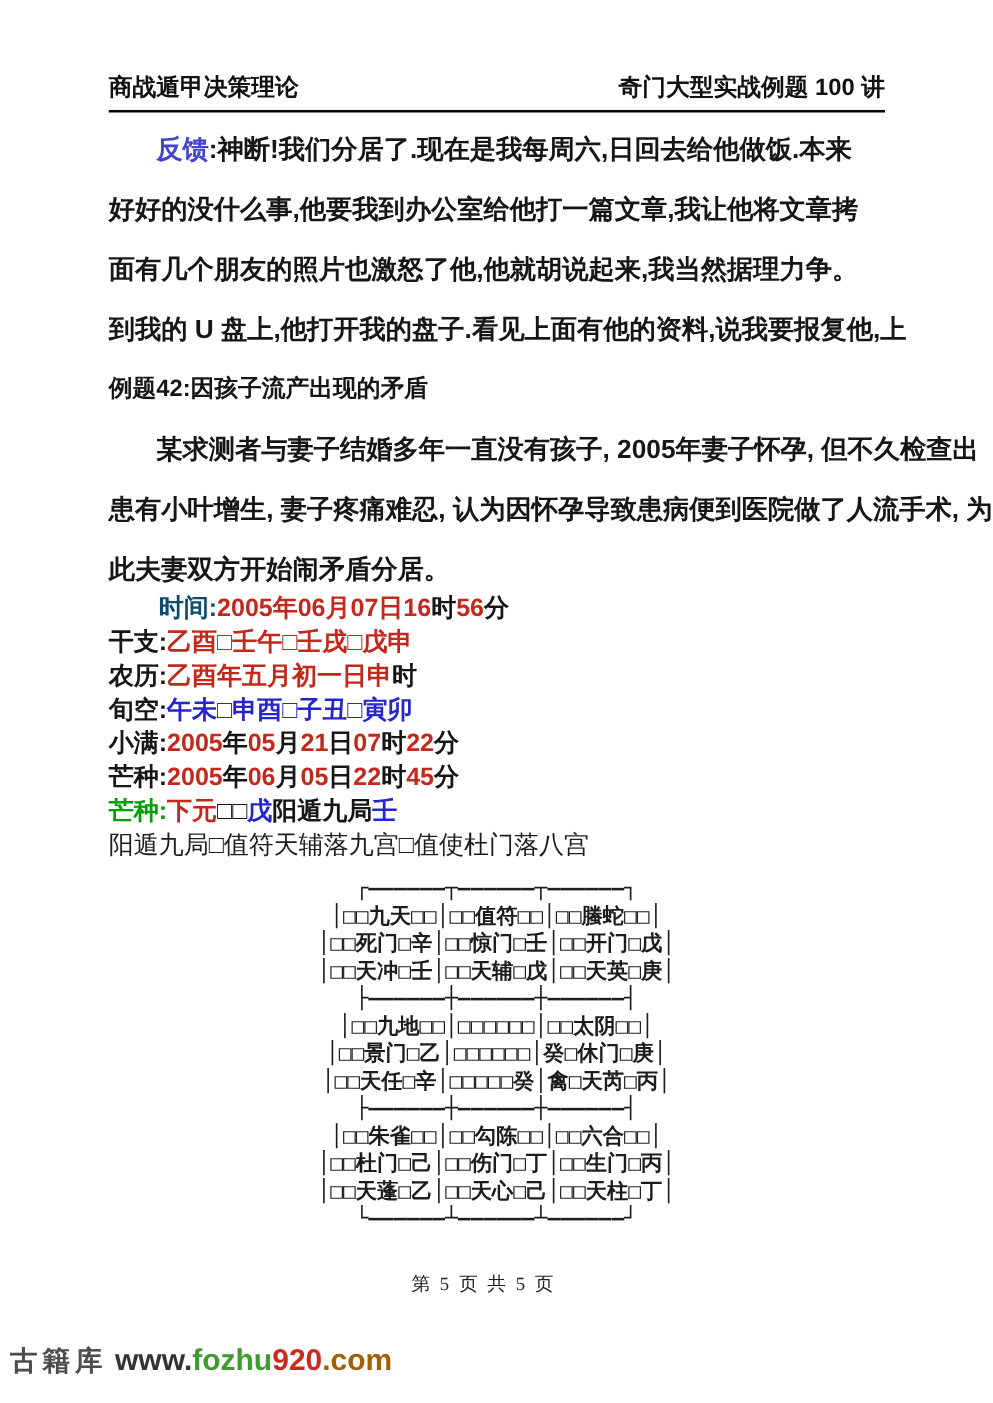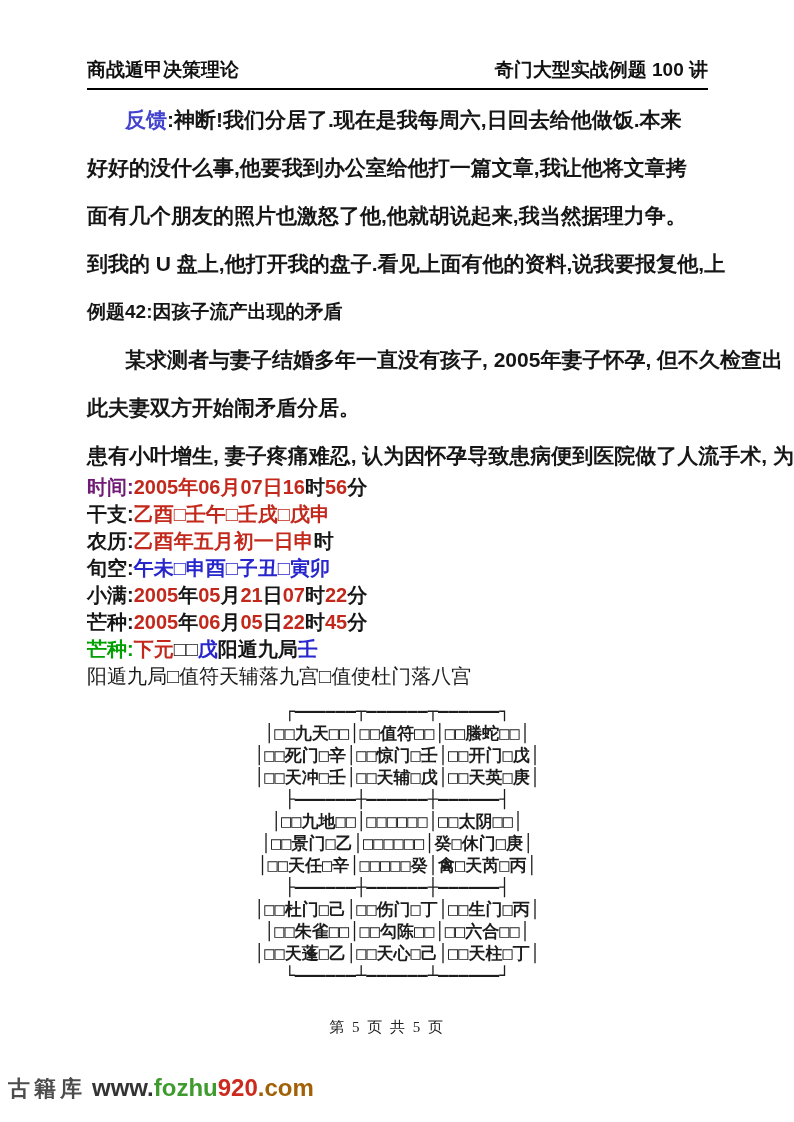--- a/index.html
+++ b/index.html
@@ -72,46 +72,46 @@
     <div class="tline indent"><span style="color: rgb(67, 67, 207);">反馈</span><span>:神断!我们分居了.现在是我每周六,日回去给他做饭.本来</span></div>
     <div class="tline"><span>好好的没什么事,他要我到办公室给他打一篇文章,我让他将文章拷</span></div>
     <div class="tline"><span>面有几个朋友的照片也激怒了他,他就胡说起来,我当然据理力争。</span></div>
     <div class="tline"><span>到我的 U 盘上,他打开我的盘子.看见上面有他的资料,说我要报复他,上</span></div>
   </div>
 
 <div id="example-heading">例题42:因孩子流产出现的矛盾</div>
 
 <div class="para" id="para-case">
     <div class="tline indent"><span>某求测者与妻子结婚多年一直没有孩子, 2005年妻子怀孕, 但不久检查出</span></div>
+    <div class="tline"><span>患有小叶增生, 妻子疼痛难忍, 认为因怀孕导致患病便到医院做了人流手术, 为</span></div>
     <div class="tline"><span>此夫妻双方开始闹矛盾分居。</span></div>
-    <div class="tline"><span>患有小叶增生, 妻子疼痛难忍, 认为因怀孕导致患病便到医院做了人流手术, 为</span></div>
   </div>
 
 <div id="info-block">
-    <div class="info-line"><span class="info-label" style="color: #701a75;">时间:</span><span style="color: rgb(194, 41, 28);">2005年06月07日16</span><span style="color: rgb(22, 22, 22);">时</span><span style="color: rgb(194, 41, 28);">56</span><span style="color: rgb(22, 22, 22);">分</span></div>
+    <div class="info-line"><span class="info-label" style="color: #0c4a6e; margin-left: 40px;">时间:</span><span style="color: rgb(194, 41, 28);">2005年06月07日16</span><span style="color: rgb(22, 22, 22);">时</span><span style="color: rgb(194, 41, 28);">56</span><span style="color: rgb(22, 22, 22);">分</span></div>
     <div class="info-line"><span class="info-label" style="color: rgb(22, 22, 22);">干支:</span><span style="color: rgb(194, 41, 28);">乙酉□壬午□壬戌□戊申</span></div>
     <div class="info-line"><span class="info-label" style="color: rgb(22, 22, 22);">农历:</span><span style="color: rgb(194, 41, 28);">乙酉年五月初一日申</span><span style="color: rgb(22, 22, 22);">时</span></div>
     <div class="info-line"><span class="info-label" style="color: rgb(22, 22, 22);">旬空:</span><span style="color: rgb(38, 38, 204);">午未□申酉□子丑□寅卯</span></div>
     <div class="info-line"><span class="info-label" style="color: rgb(22, 22, 22);">小满:</span><span style="color: rgb(194, 41, 28);">2005</span><span style="color: rgb(22, 22, 22);">年</span><span style="color: rgb(194, 41, 28);">05</span><span style="color: rgb(22, 22, 22);">月</span><span style="color: rgb(194, 41, 28);">21</span><span style="color: rgb(22, 22, 22);">日</span><span style="color: rgb(194, 41, 28);">07</span><span style="color: rgb(22, 22, 22);">时</span><span style="color: rgb(194, 41, 28);">22</span><span style="color: rgb(22, 22, 22);">分</span></div>
     <div class="info-line"><span class="info-label" style="color: rgb(22, 22, 22);">芒种:</span><span style="color: rgb(194, 41, 28);">2005</span><span style="color: rgb(22, 22, 22);">年</span><span style="color: rgb(194, 41, 28);">06</span><span style="color: rgb(22, 22, 22);">月</span><span style="color: rgb(194, 41, 28);">05</span><span style="color: rgb(22, 22, 22);">日</span><span style="color: rgb(194, 41, 28);">22</span><span style="color: rgb(22, 22, 22);">时</span><span style="color: rgb(194, 41, 28);">45</span><span style="color: rgb(22, 22, 22);">分</span></div>
     <div class="info-line"><span class="info-label" style="color: rgb(0, 160, 0);">芒种:</span><span style="color: rgb(194, 41, 28);">下元</span><span style="color: rgb(22, 22, 22);">□□</span><span style="color: rgb(38, 38, 204);">戊</span><span style="color: rgb(22, 22, 22);">阳遁九局</span><span style="color: rgb(38, 38, 204);">壬</span></div>
     <div class="pan-line">阳遁九局□值符天辅落九宫□值使杜门落八宫</div>
   </div>
 
 <div id="qimen-grid">
     <div class="grid-line">┌——————┬——————┬——————┐</div>
     <div class="grid-line">│□□九天□□│□□值符□□│□□螣蛇□□│</div>
     <div class="grid-line">│□□死门□辛│□□惊门□壬│□□开门□戊│</div>
     <div class="grid-line">│□□天冲□壬│□□天辅□戊│□□天英□庚│</div>
     <div class="grid-line">├——————┼——————┼——————┤</div>
     <div class="grid-line">│□□九地□□│□□□□□□│□□太阴□□│</div>
     <div class="grid-line">│□□景门□乙│□□□□□□│癸□休门□庚│</div>
     <div class="grid-line">│□□天任□辛│□□□□□癸│禽□天芮□丙│</div>
     <div class="grid-line">├——————┼——————┼——————┤</div>
+    <div class="grid-line">│□□朱雀□□│□□勾陈□□│□□六合□□│</div>
     <div class="grid-line">│□□杜门□己│□□伤门□丁│□□生门□丙│</div>
-    <div class="grid-line">│□□朱雀□□│□□勾陈□□│□□六合□□│</div>
     <div class="grid-line">│□□天蓬□乙│□□天心□己│□□天柱□丁│</div>
     <div class="grid-line">└——————┴——————┴——————┘</div>
   </div>
 
 <div id="page-footer">第 5 页 共 5 页</div>
 
 <div id="watermark"><span class="wm-cjk" style="color: rgb(76, 76, 76);">古籍库</span><span style="color: rgb(51, 51, 51);">www.</span><span style="color: rgb(63, 155, 47);">fozhu</span><span style="color: rgb(204, 42, 29);">920</span><span style="color: #a16207;">.com</span></div>
 
 </body></html>

